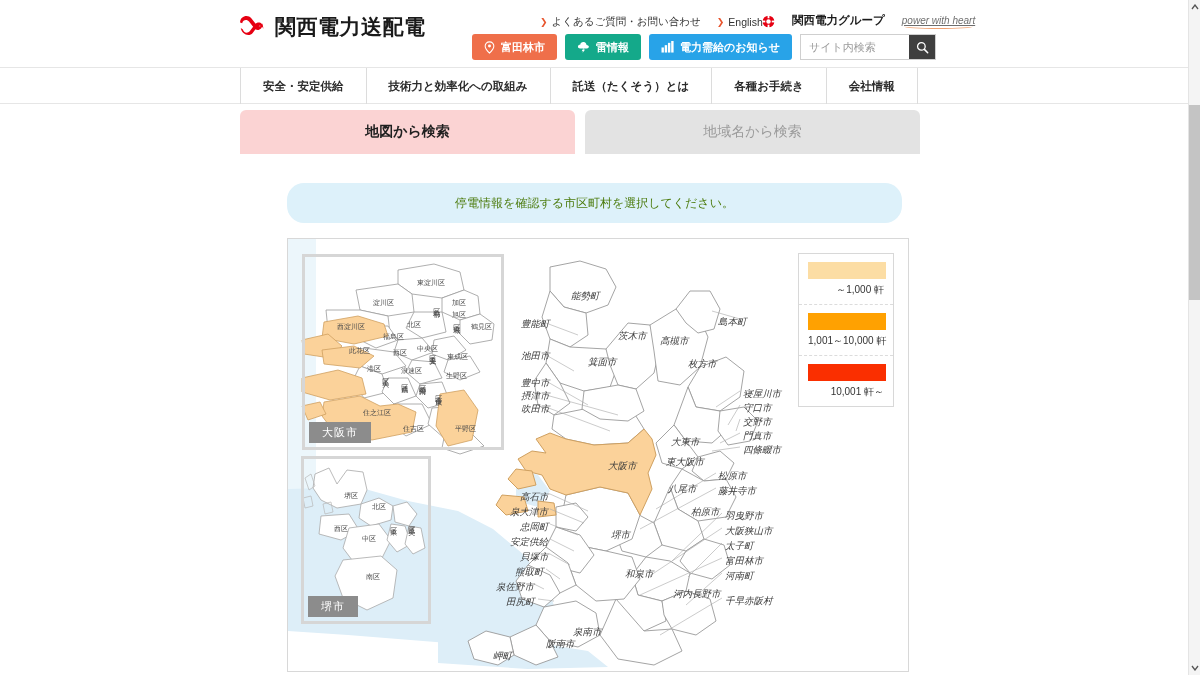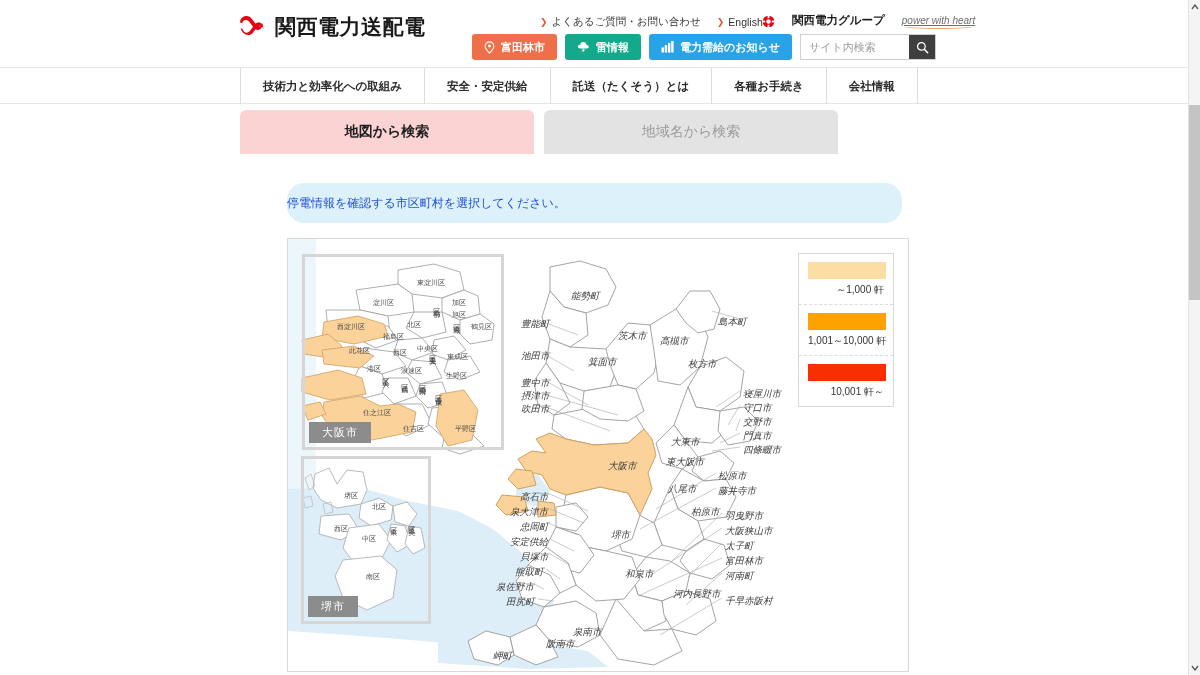--- a/index.html
+++ b/index.html
@@ -96,40 +96,40 @@
   .nav-item {
     display: flex; align-items: center; justify-content: center;
     padding: 0 22px; font-size: 11.5px; font-weight: bold; color: #2b2b2b;
     border-left: 1px solid #dcdcdc; cursor: pointer; white-space: nowrap;
   }
   .nav-item:last-child { border-right: 1px solid #dcdcdc; }
 
   
   .tabs {
     position: absolute; left: 240px; top: 110px;
-    width: 598px; height: 44px; display: flex; gap: 10px;
+    width: 680px; height: 44px; display: flex; gap: 10px;
   }
   .tab {
     flex: 1; height: 44px; border-radius: 6px 6px 0 0;
     display: flex; align-items: center; justify-content: center;
     font-size: 14px; cursor: pointer;
   }
   .tab-active { background: #fbd3d3; color: #1f1f1f; font-weight: bold; }
   .tab-inactive { background: #e3e3e3; color: #9b9b9b; font-weight: normal; }
 
   
   .panel {
     position: absolute; left: 240px; top: 154px;
     width: 708px; height: 521px; background: #ffffff;
   }
   .notice {
     position: absolute; left: 47px; top: 29px;
     width: 615px; height: 40px; background: #ddf1fa;
-    display: flex; align-items: center; justify-content: flex-start;
-    font-size: 12px; color: #1d4ed8; border-radius: 17px;
+    display: flex; align-items: center; justify-content: center;
+    font-size: 12px; color: #4d7c0f; border-radius: 17px;
   }
 
   
   .mapbox {
     position: absolute; left: 47px; top: 84px;
     width: 622px; height: 434px;
     background: #ffffff; border: 1px solid #d8d8d8;
     overflow: hidden;
   }
   .mapsvg { position:absolute; left:0; top:0; width: 620px; height: 432px; display:block; }
@@ -260,22 +260,22 @@
         <svg width="13" height="13" viewBox="0 0 14 14">
           <circle cx="5.8" cy="5.8" r="4.1" fill="none" stroke="#ffffff" stroke-width="1.4"></circle>
           <line x1="9" y1="9" x2="12.6" y2="12.6" stroke="#ffffff" stroke-width="1.6" stroke-linecap="round"></line>
         </svg>
       </button>
     </div>
   </div>
 
   <div class="nav">
     <div class="nav-inner">
+      <div class="nav-item">安全・安定供給</div>
       <div class="nav-item">技術力と効率化への取組み</div>
-      <div class="nav-item">安全・安定供給</div>
       <div class="nav-item">託送（たくそう）とは</div>
       <div class="nav-item">各種お手続き</div>
       <div class="nav-item">会社情報</div>
     </div>
   </div>
 
   <div class="tabs">
     <div class="tab tab-active">地図から検索</div>
     <div class="tab tab-inactive">地域名から検索</div>
   </div>

